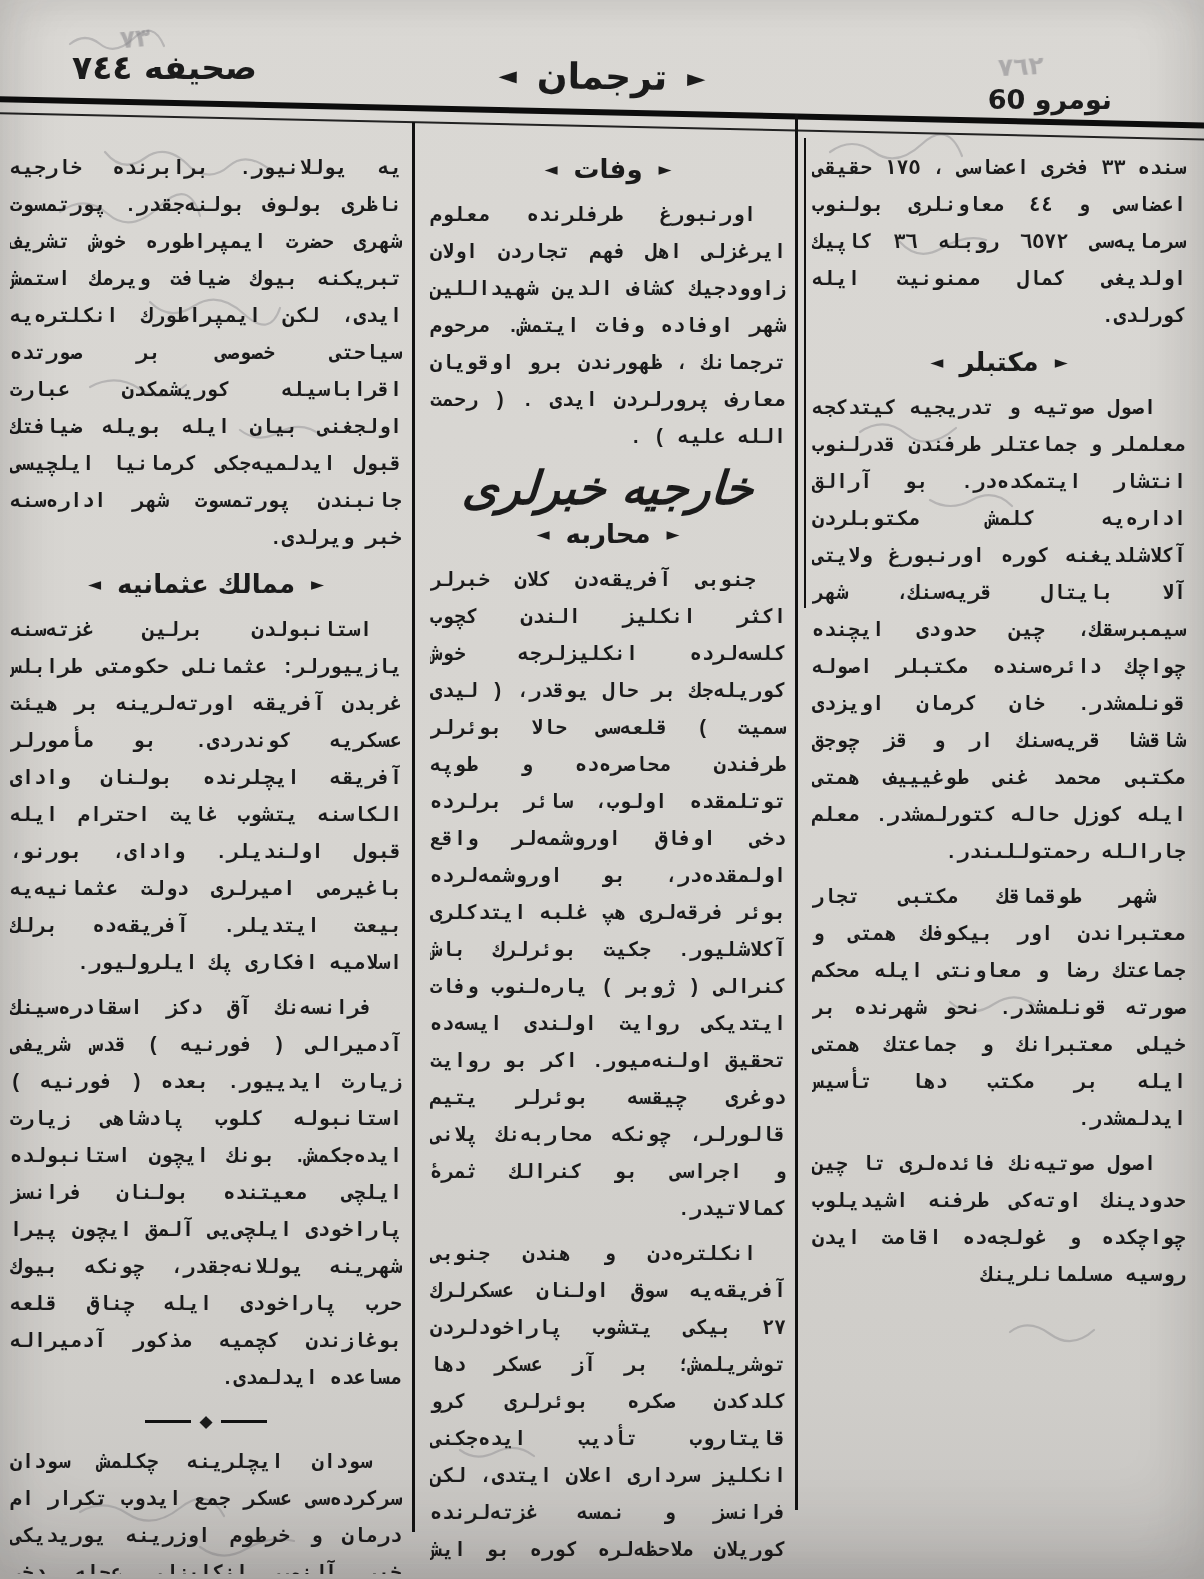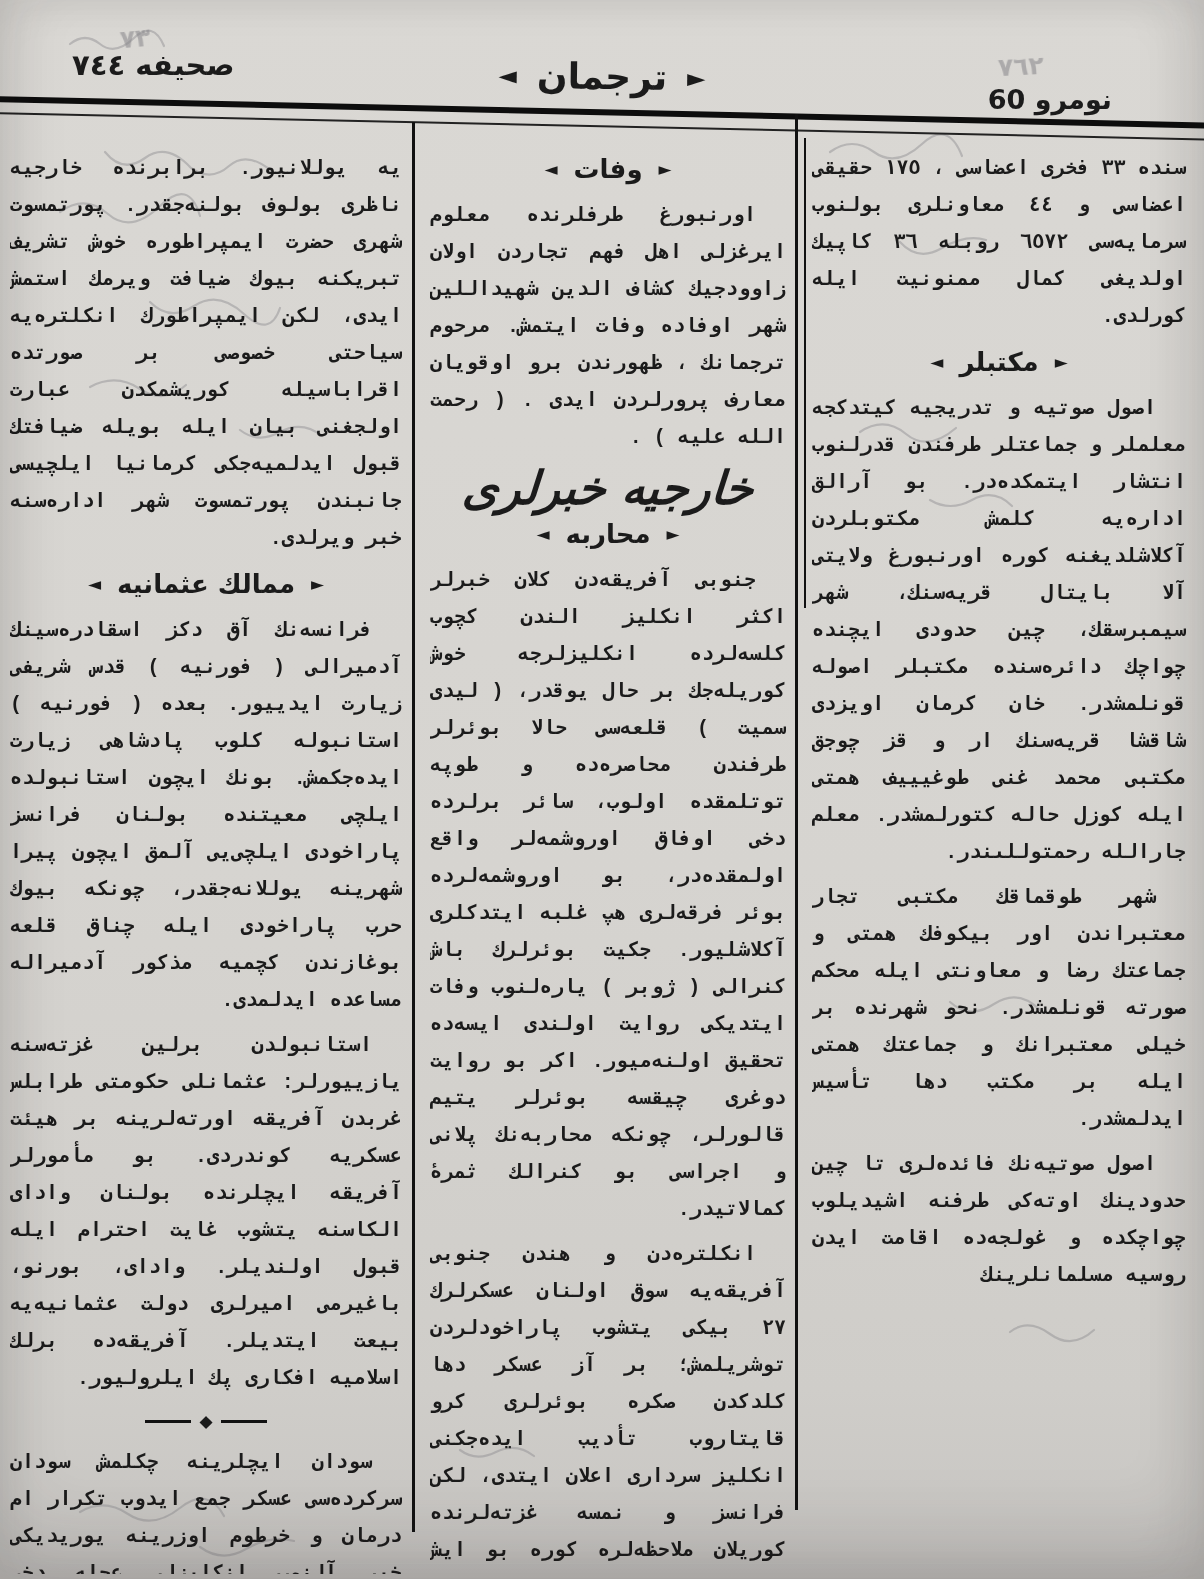--- a/index.html
+++ b/index.html
@@ -4,21 +4,21 @@
 <style>
   html,body{margin:0;padding:0;background:#b7b5b2;}
   .page{
     position:relative;width:1204px;height:1579px;margin:0 auto;overflow:hidden;
     background:linear-gradient(180deg,#dad8d4 0%,#d6d4d0 55%,#cfcdc9 88%,#c6c4c1 100%);
     font-family:"DejaVu Sans",sans-serif;color:#1b1b1b;
   }
   .page::after{content:"";position:absolute;inset:0;pointer-events:none;
     box-shadow:inset 0 -45px 70px rgba(40,38,36,.14), inset -18px 0 50px rgba(40,38,36,.06), inset 14px 0 40px rgba(40,38,36,.05);}
   
-  .page-no{position:absolute;top:48px;left:72px;font-size:29px;font-weight:bold;}
+  .page-no{position:absolute;top:48px;left:72px;font-size:33px;font-weight:bold;}
   .issue-no{position:absolute;top:84px;right:92px;font-size:27px;font-weight:bold;}
   .masthead{position:absolute;top:56px;left:50%;transform:translateX(-50%) rotate(.8deg);
     display:flex;align-items:center;gap:20px;font-size:36px;font-weight:bold;}
   .masthead .orn{font-size:24px;}
   .rule-a{position:absolute;left:-6px;top:96px;width:1230px;height:6px;background:#0d0d0d;
     transform:rotate(1.25deg);transform-origin:left center;border-radius:3px;}
   .rule-b{position:absolute;left:-6px;top:112px;width:1230px;height:2px;background:#222;
     transform:rotate(1.25deg);transform-origin:left center;}
   
   .vrule{position:absolute;background:#111;}
@@ -122,22 +122,22 @@
 
   </div>
 
   <div class="col col-left">
     <p class="para cont">يه يوللانيور. برابرنده خارجيه ناظرى بولوف بولنه‌جقدر. پورتمسوت شهرى حضرت ايمپراطوره خوش تشريف تبريكنه بيوك ضيافت ويرمك استمش ايدى، لكن ايمپراطورك انكلتره‌يه سياحتى خصوصى بر صورتده اقراباسيله كوريشمكدن عبارت اولجغنى بيان ايله بويله ضيافتك قبول ايدلميه‌جكى كرمانيا ايلچيسى جانبندن پورتمسوت شهر اداره‌سنه خبر ويرلدى.</p>
     <div class="section-heading">
       <span class="orn">►</span>
       <span>ممالك عثمانيه</span>
       <span class="orn">◄</span>
     </div>
+    <p class="para">استانبولدن برلين غزته‌سنه يازييورلر: عثمانلى حكومتى طرابلس غربدن آفريقه اورته‌لرينه بر هيئت عسكريه كوندردى. بو مأمورلر آفريقه ايچلرنده بولنان واداى الكاسنه يتشوب غايت احترام ايله قبول اولنديلر. واداى، بورنو، باغيرمى اميرلرى دولت عثمانيه‌يه بيعت ايتديلر. آفريقه‌ده برلك اسلاميه افكارى پك ايلروليور.</p>
     <p class="para">فرانسه‌نك آق دكز اسقادره‌سينك آدميرالى ( فورنيه ) قدس شريفى زيارت ايدييور. بعده ( فورنيه ) استانبوله كلوب پادشاهى زيارت ايده‌جكمش. بونك ايچون استانبولده ايلچى معيتنده بولنان فرانسز پاراخودى ايلچى‌يى آلمق ايچون پيرا شهرينه يوللانه‌جقدر، چونكه بيوك حرب پاراخودى ايله چناق قلعه بوغازندن كچميه مذكور آدميراله مساعده ايدلمدى.</p>
-    <p class="para">استانبولدن برلين غزته‌سنه يازييورلر: عثمانلى حكومتى طرابلس غربدن آفريقه اورته‌لرينه بر هيئت عسكريه كوندردى. بو مأمورلر آفريقه ايچلرنده بولنان واداى الكاسنه يتشوب غايت احترام ايله قبول اولنديلر. واداى، بورنو، باغيرمى اميرلرى دولت عثمانيه‌يه بيعت ايتديلر. آفريقه‌ده برلك اسلاميه افكارى پك ايلروليور.</p>
     <div class="divider">
       <span class="bar"></span>
       <span class="diamond">◆</span>
       <span class="bar"></span>
     </div>
     <p class="para">سودان ايچلرينه چكلمش سودان سركرده‌سى عسكر جمع ايدوب تكرار ام درمان و خرطوم اوزرينه يوريديكى خبر آلنوب انكليزلر عجله دخى تداركات عسكريه ايدييورلر.</p>
     <div class="imprint-rule"></div>
     <p class="imprint">ناشر و محرر اسماعيل غصپرينسكى .</p>
   </div>
 

